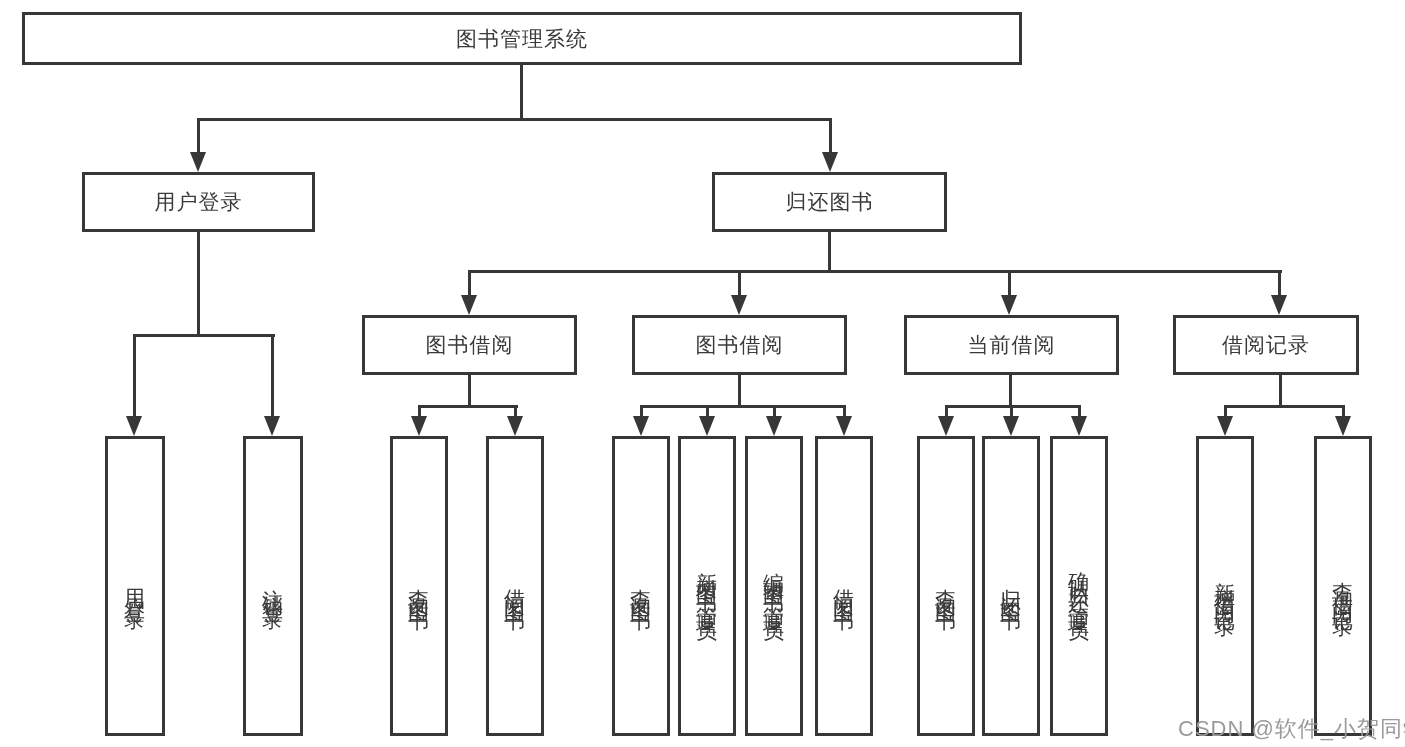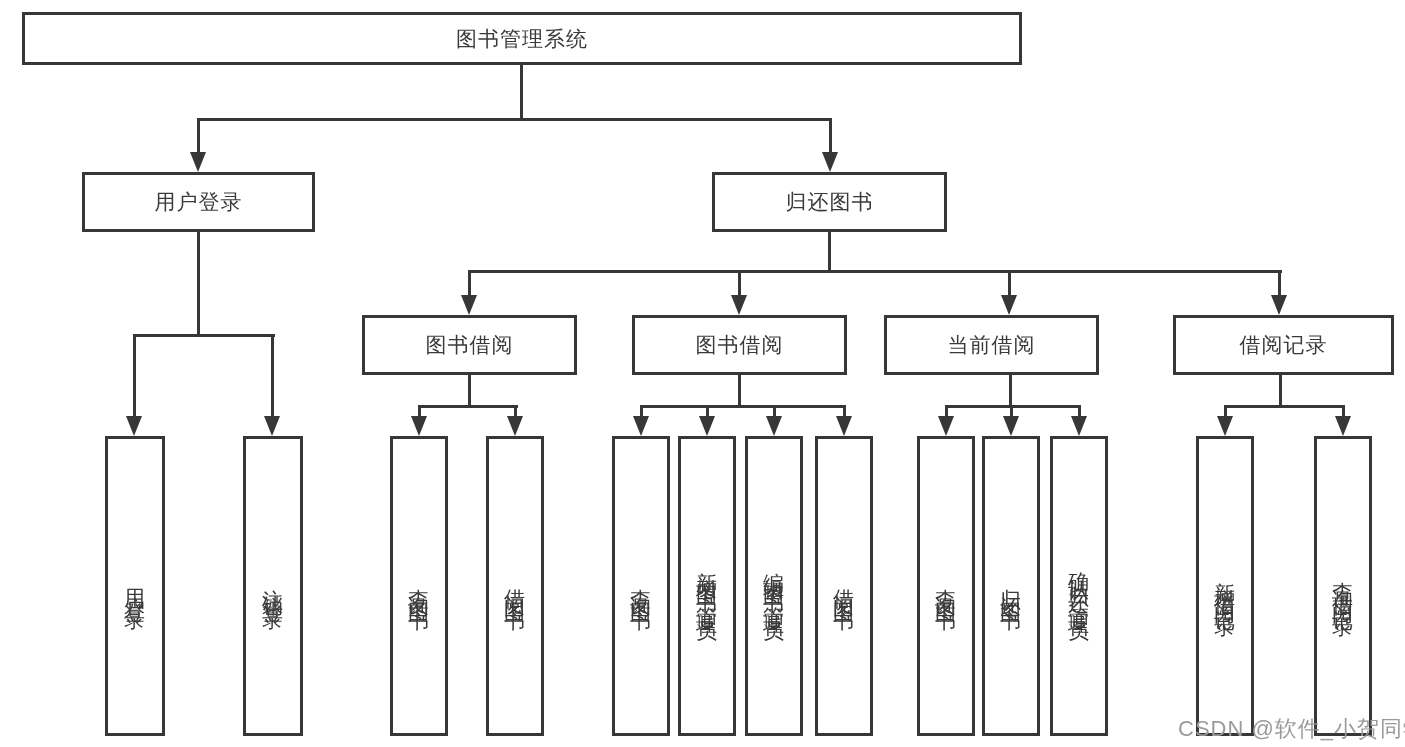--- a/index.html
+++ b/index.html
@@ -106,24 +106,24 @@
   <div class="arrow" style="left:1001px;top:295px;"></div>
   <div class="vline" style="left:1278px;top:270px;height:28px;"></div>
   <div class="arrow" style="left:1271px;top:295px;"></div>
 
   <div class="box" style="left:362px;top:315px;width:215px;height:60px;">
     <span>图书借阅</span>
   </div>
   <div class="box" style="left:632px;top:315px;width:215px;height:60px;">
     <span>图书借阅</span>
   </div>
-  <div class="box" style="left:884px;top:315px;width:215px;height:60px;">
+  <div class="box" style="left:904px;top:315px;width:215px;height:60px;">
     <span>当前借阅</span>
   </div>
-  <div class="box" style="left:1173px;top:315px;width:221px;height:60px;">
+  <div class="box" style="left:1173px;top:315px;width:186px;height:60px;">
     <span>借阅记录</span>
   </div>
 
   <div class="vline" style="left:468px;top:375px;height:32px;"></div>
   <div class="hline" style="left:418px;top:405px;width:100px;"></div>
   <div class="vline" style="left:418px;top:405px;height:12px;"></div>
   <div class="arrow" style="left:411px;top:416px;"></div>
   <div class="vline" style="left:514px;top:405px;height:12px;"></div>
   <div class="arrow" style="left:507px;top:416px;"></div>
 

